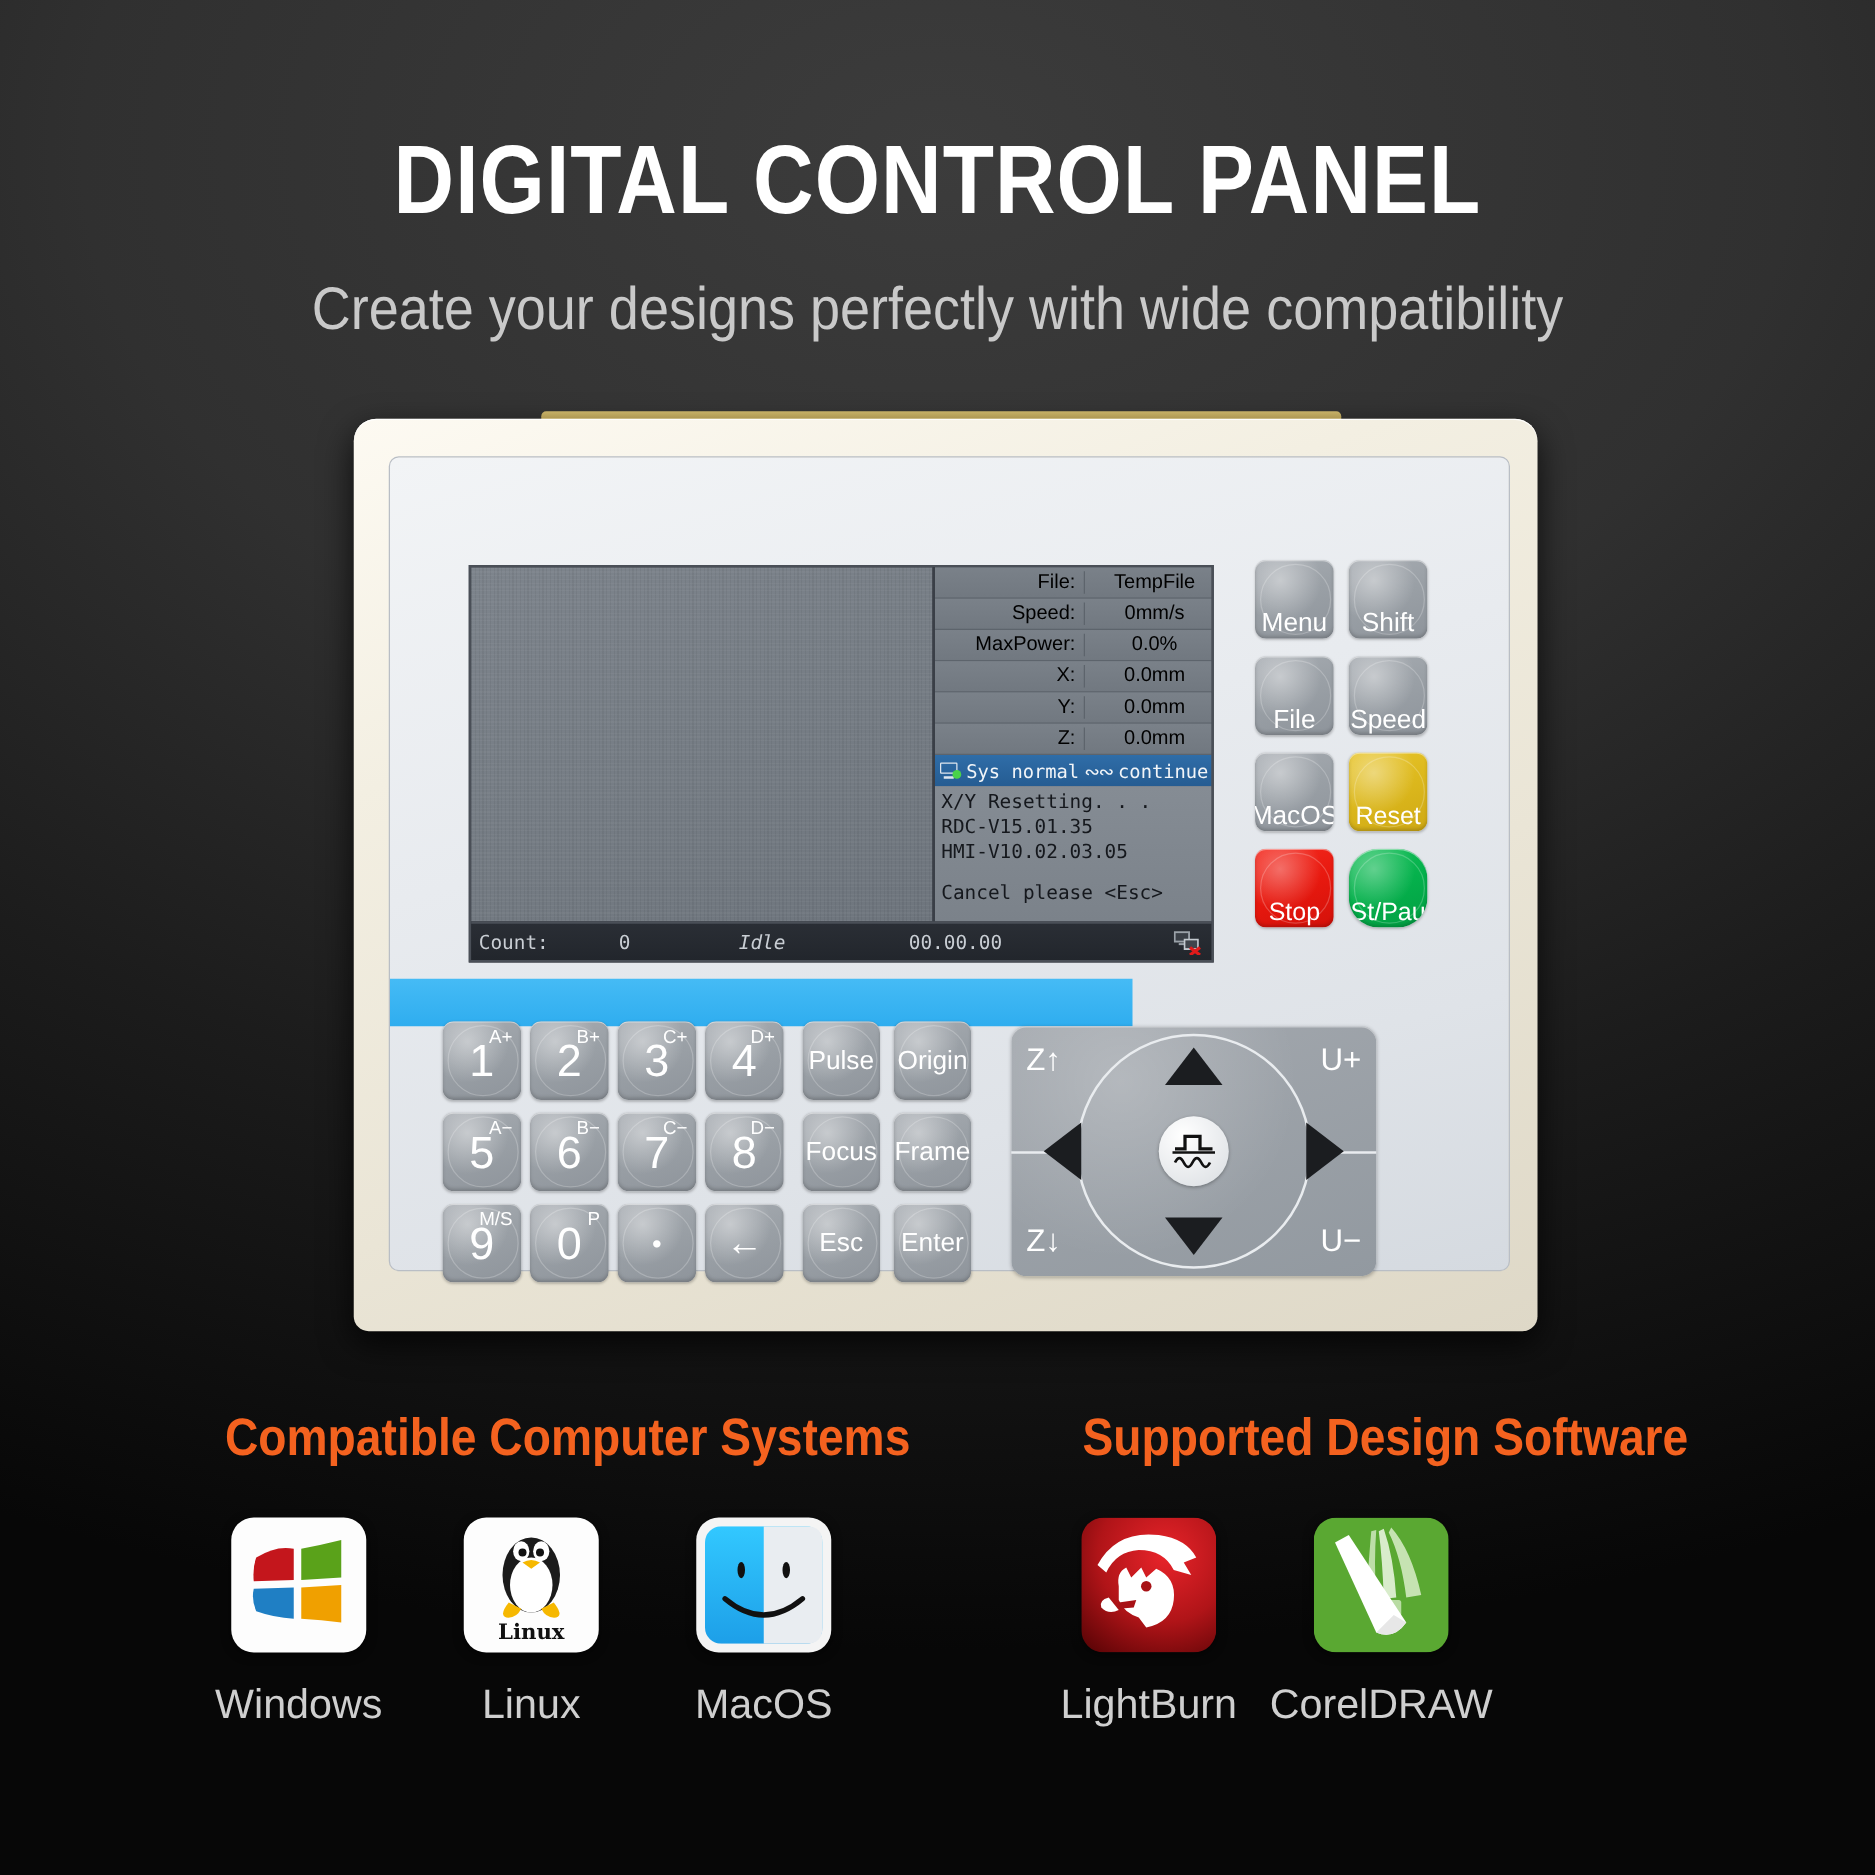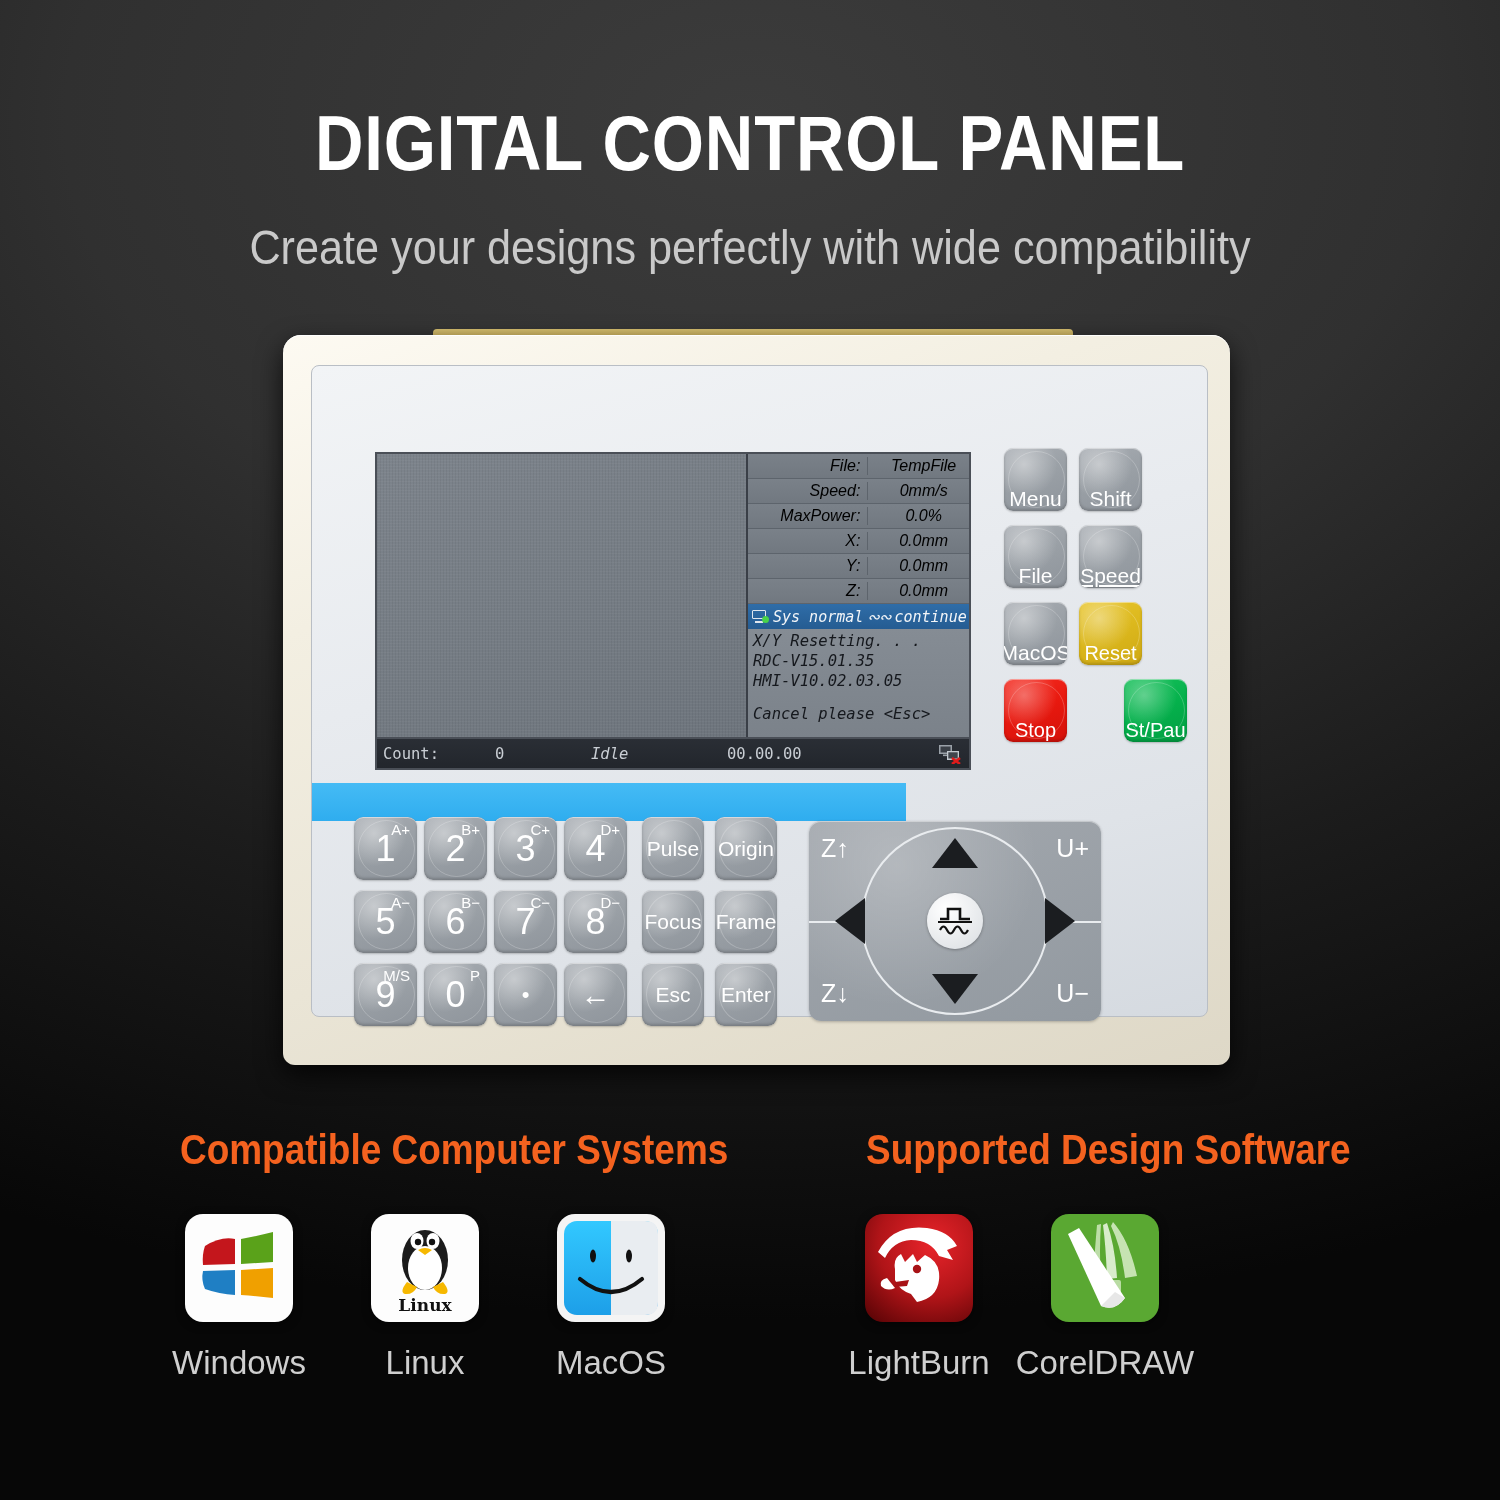--- a/index.html
+++ b/index.html
@@ -57,21 +57,21 @@
     border-radius:8px;
   }
 
   
   .lcd {
     position:absolute; left:63px; top:86px; width:596px; height:318px;
     background:#2b2f36;
     border:2px solid #4a4f57;
     display:flex; flex-direction:column;
   }
-  .lcd-main { flex:1; display:flex; min-height:0;font-style:italic; }
+  .lcd-main { flex:1; display:flex; min-height:0; }
   .lcd-canvas {
     width:371px;
     background:
       repeating-linear-gradient(0deg, rgba(255,255,255,.035) 0 1px, transparent 1px 3px),
       repeating-linear-gradient(90deg, rgba(0,0,0,.05) 0 1px, transparent 1px 3px),
       linear-gradient(160deg,#7d848c 0%,#767d85 50%,#6e757d 100%);
     border-right:2px solid #3a3f47;
   }
   .lcd-right { flex:1; display:flex; flex-direction:column; background:#6f767e; min-width:0; }
   .info-row {
@@ -311,33 +311,33 @@
 
       <div class="key fnkey" style="left:692px;top:82px;">
           <span class="lbl">Menu</span>
         </div>
       <div class="key fnkey" style="left:767px;top:82px;">
           <span class="lbl">Shift</span>
         </div>
       <div class="key fnkey" style="left:692px;top:159px;">
           <span class="lbl">File</span>
         </div>
-      <div class="key fnkey" style="left:767px;top:159px;text-decoration:underline;">
+      <div class="key fnkey" style="left:767px;top:159px;">
           <span class="lbl">Speed</span>
         </div>
       <div class="key fnkey" style="left:692px;top:236px;">
           <span class="lbl">MacOS</span>
         </div>
       <div class="key fnkey yellow" style="left:767px;top:236px;">
           <span class="lbl">Reset</span>
         </div>
       <div class="key fnkey red" style="left:692px;top:313px;">
           <span class="lbl">Stop</span>
         </div>
-      <div class="key fnkey green" style="left:812px;top:313px;">
+      <div class="key fnkey green" style="left:767px;top:313px;border-radius:24px;">
           <span class="lbl">St/Pau</span>
         </div>
 
       <div class="key" style="left:42px;top:451px;width:63px;height:63px;">
           <span class="num">1</span>
           <span class="sup">A+</span>
         </div>
       <div class="key" style="left:112px;top:451px;width:63px;height:63px;">
           <span class="num">2</span>
           <span class="sup">B+</span>

